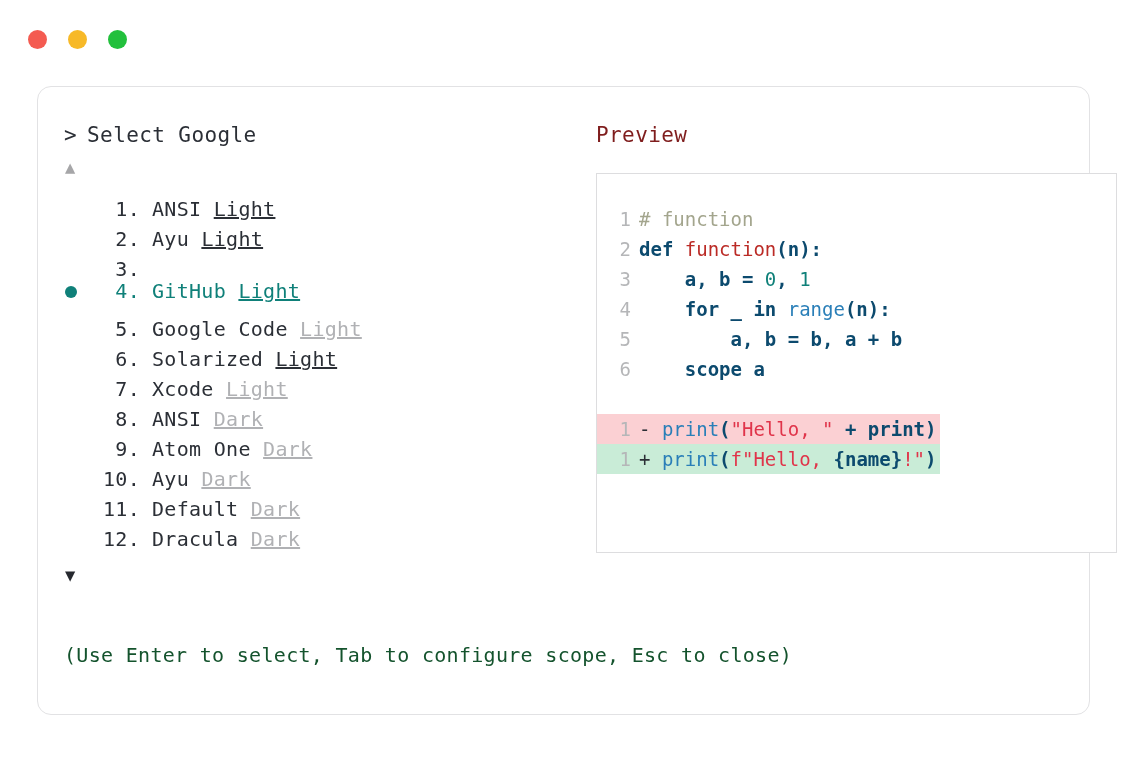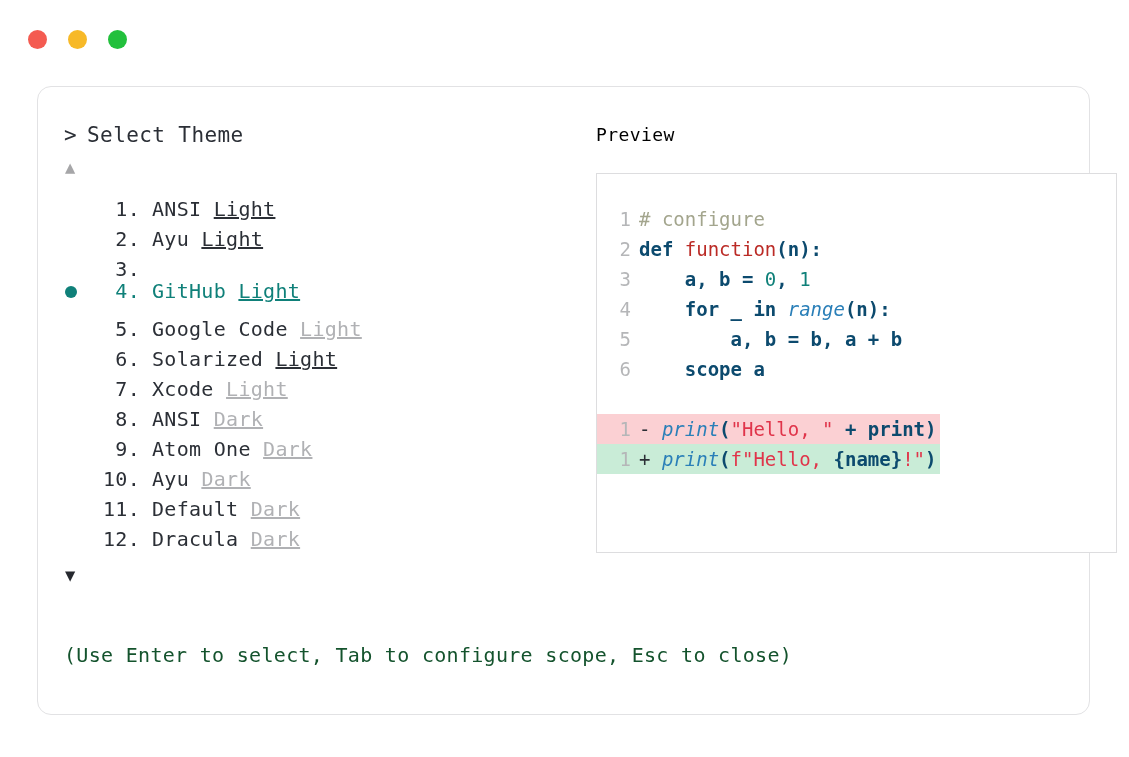--- a/index.html
+++ b/index.html
@@ -135,23 +135,23 @@
   }
   .variant { color: #2b2f36; text-decoration: underline; }
   .variant.dim { color: #b0b1b4; }
 
   
   .right-col {
     flex: 1 1 auto;
     padding-left: 62px;
   }
   .preview-label {
-    font-size: 18px;
+    font-size: 21px;
     line-height: 24px;
-    color: #000000;
+    color: #7f1d1d;
     letter-spacing: 0.4px;
   }
   .preview-box {
     margin-top: 26px;
     width: 521px;
     height: 380px;
     box-sizing: border-box;
     border: 1.5px solid #dddddf;
     background: #ffffff;
     padding: 30px 0 0 0;
@@ -180,21 +180,21 @@
   .diff-line .code-body { padding-right: 4px; }
   .diff-line.minus { background: #fbd0d3; }
   .diff-line.plus  { background: #c9ecd7; }
   .diff-line { width: fit-content; }
   .diff-sign { color: #2b2f36; }
 
   
   .tok-comment { color: #a3a58d; }
   .tok-fn      { color: #bb2b26; }
   .tok-num     { color: #0f8079; }
-  .tok-builtin { color: #2a7fb8; font-style: italic; }
+  .tok-builtin { color: #2a7fb8; }
   .tok-str     { color: #e0344a; }
   .tok-plain   { color: #0c4a6e; font-weight: bold; }
 
   
   .hint {
     position: absolute;
     left: 26px;
     top: 556px;
     font-size: 20px;
     line-height: 24px;
@@ -214,21 +214,21 @@
 
 <div class="card">
   <div class="card-inner">
 
     <div class="columns">
 
       <div class="left-col">
 
         <div class="header-line">
           <span class="prompt-caret">&gt;</span>
-          <span>Select Theme</span>
+          <span>Select Google</span>
         </div>
 
         <div class="scroll-arrow up">▲</div>
 
         <ul class="theme-list" id="theme-list">
             <li class="theme-row"><span class="bullet-cell"></span><span class="idx-cell">1.</span><span class="name-cell">ANSI <span class="variant">Light</span></span></li>
             <li class="theme-row"><span class="bullet-cell"></span><span class="idx-cell">2.</span><span class="name-cell">Ayu <span class="variant">Light</span></span></li>
             <li class="theme-row"><span class="bullet-cell"></span><span class="idx-cell">3.</span></li>
             <li class="theme-row selected"><span class="bullet-cell"><span class="bullet"></span></span><span class="idx-cell">4.</span><span class="name-cell">GitHub <span class="variant">Light</span></span></li>
             <li class="theme-row"><span class="bullet-cell"></span><span class="idx-cell">5.</span><span class="name-cell">Google Code <span class="variant dim">Light</span></span></li>
@@ -241,21 +241,21 @@
             <li class="theme-row"><span class="bullet-cell"></span><span class="idx-cell">12.</span><span class="name-cell">Dracula <span class="variant dim">Dark</span></span></li>
           </ul>
 
         <div class="scroll-arrow down">▼</div>
 
       </div>
 
       <div class="right-col">
         <div class="preview-label">Preview</div>
         <div class="preview-box" id="preview-box">
-            <div class="code-line"><span class="ln">1</span><span class="code-body"><span class="tok-comment"># configure</span></span></div>
+            <div class="code-line"><span class="ln">1</span><span class="code-body"><span class="tok-comment"># function</span></span></div>
             <div class="code-line"><span class="ln">2</span><span class="code-body"><span class="tok-plain">def </span><span class="tok-fn">function</span><span class="tok-plain">(n):</span></span></div>
             <div class="code-line"><span class="ln">3</span><span class="code-body"><span class="tok-plain">    a, b = </span><span class="tok-num">0</span><span class="tok-plain">, </span><span class="tok-num">1</span></span></div>
             <div class="code-line"><span class="ln">4</span><span class="code-body"><span class="tok-plain">    for _ in </span><span class="tok-builtin">range</span><span class="tok-plain">(n):</span></span></div>
             <div class="code-line"><span class="ln">5</span><span class="code-body"><span class="tok-plain">        a, b = b, a + b</span></span></div>
             <div class="code-line"><span class="ln">6</span><span class="code-body"><span class="tok-plain">    scope a</span></span></div>
             <div class="code-line blank"></div>
             <div class="code-line diff-line minus" style="background: rgb(251, 208, 211);"><span class="ln">1</span><span class="code-body"><span class="diff-sign">- </span><span class="tok-builtin">print</span><span class="tok-plain">(</span><span class="tok-str">"Hello, "</span><span class="tok-plain"> + print)</span></span></div>
             <div class="code-line diff-line plus" style="background: rgb(201, 236, 215);"><span class="ln">1</span><span class="code-body"><span class="diff-sign">+ </span><span class="tok-builtin">print</span><span class="tok-plain">(</span><span class="tok-str">f"Hello, </span><span class="tok-plain">{name}</span><span class="tok-str">!"</span><span class="tok-plain">)</span></span></div>
           </div>
       </div>

